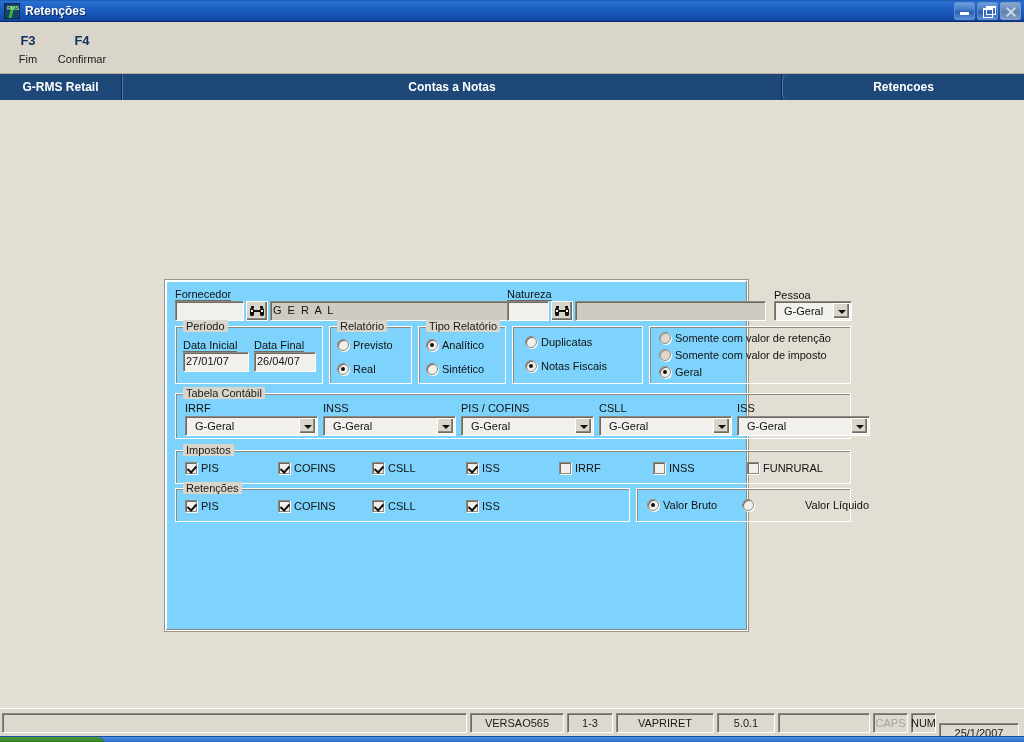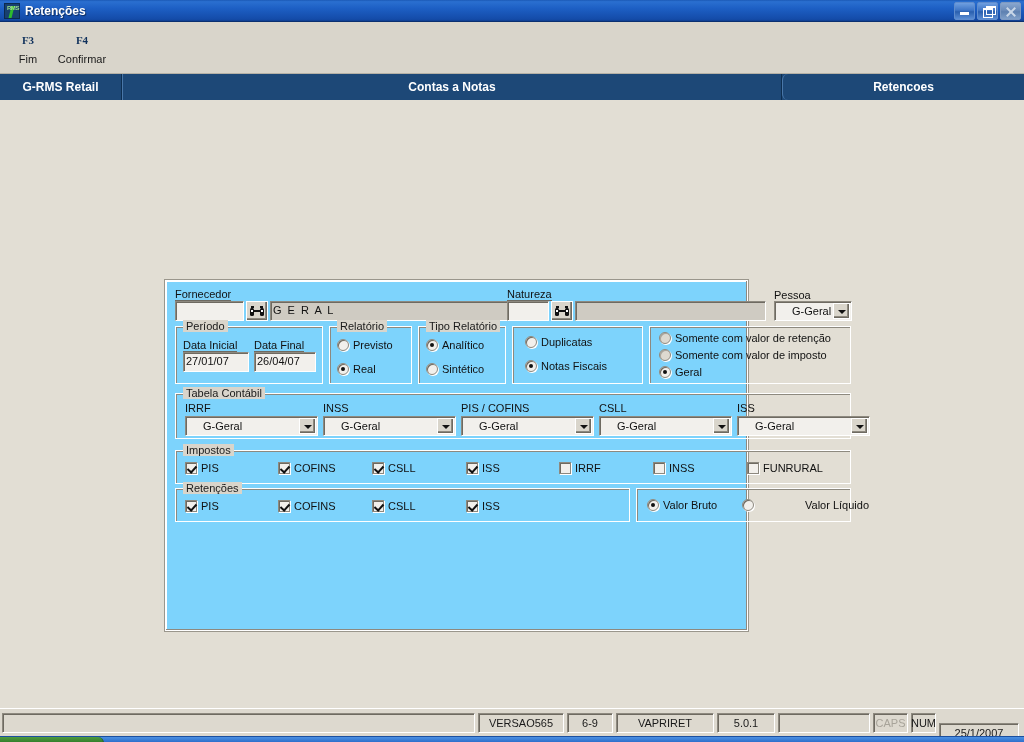--- a/index.html
+++ b/index.html
@@ -73,22 +73,22 @@
   .win-btn.close .g::before { transform: rotate(-45deg); }
 
   
   #fnbar {
     position: absolute; left: 0; top: 22px; width: 1024px; height: 52px;
     background: #d9d5cb;
     border-bottom: 1px solid #b5b1a6;
   }
   .fnkey { position: absolute; text-align: center; }
   .fnkey .k {
-    font-size: 11px; font-weight: bold; color: #10315c;
-    display: block; line-height: 13px; font-family: Liberation Serif, serif;
+    font-size: 13px; font-weight: bold; color: #10315c;
+    display: block; line-height: 13px;
   }
   .fnkey .l {
     font-size: 11px; color: #1a1a1a; display: block; line-height: 14px; margin-top: 5px;
   }
   #fn-f3 { left: 6px; top: 12px; width: 44px; }
   #fn-f4 { left: 50px; top: 12px; width: 64px; }
 
   
   #navband {
     position: absolute; left: 0; top: 74px; width: 1024px; height: 26px;
@@ -170,21 +170,21 @@
   
   .cmb {
     position: absolute; height: 20px;
     background: #f2f0ec;
     border: 1px solid #8d897f;
     border-right-color: #ffffff; border-bottom-color: #ffffff;
     box-shadow: inset 1px 1px 0 #6e6a61;
     font-size: 11px; color: #111;
     display: flex; align-items: center;
   }
-  .cmb .cmb-val { padding-left: 17px; flex: 1 1 auto; line-height: 16px; }
+  .cmb .cmb-val { padding-left: 9px; flex: 1 1 auto; line-height: 16px; }
   .cmb .cmb-arrow {
     width: 17px; height: 16px; margin-right: 1px;
     background: #d9d5cb;
     border: 1px solid #ffffff;
     box-shadow: inset -1px -1px 0 #6e6a61, inset -2px -2px 0 #8d897f;
     position: relative; flex: 0 0 auto;
   }
   .cmb .cmb-arrow::after {
     content: ""; position: absolute; left: 4px; top: 6px;
     border-left: 4px solid transparent; border-right: 4px solid transparent;
@@ -487,22 +487,22 @@
         <span class="dot"></span>
         <span class="rl">Valor Líquido</span>
       </div>
     </div>
 
   </div>
 </div>
 
 <div id="statusbar">
   <div class="sb-cell grow"></div>
-  <div class="sb-cell" style="width:86px;text-align:center;">VERSAO565</div>
-  <div class="sb-cell" style="width:46px;">6-9</div>
+  <div class="sb-cell" style="width:94px;text-align:center;">VERSAO565</div>
+  <div class="sb-cell" style="width:46px;">1-3</div>
   <div class="sb-cell" style="width:98px;">VAPRIRET</div>
   <div class="sb-cell" style="width:58px;">5.0.1</div>
   <div class="sb-cell" style="width:92px;"></div>
   <div class="sb-cell dim" style="width:35px;">CAPS</div>
   <div class="sb-cell" style="width:25px;">NUM</div>
   <div class="sb-cell" style="width:80px;margin-top:20px;">25/1/2007</div>
 </div>
 
 <div id="taskbar">
   <div id="startbtn"></div>

